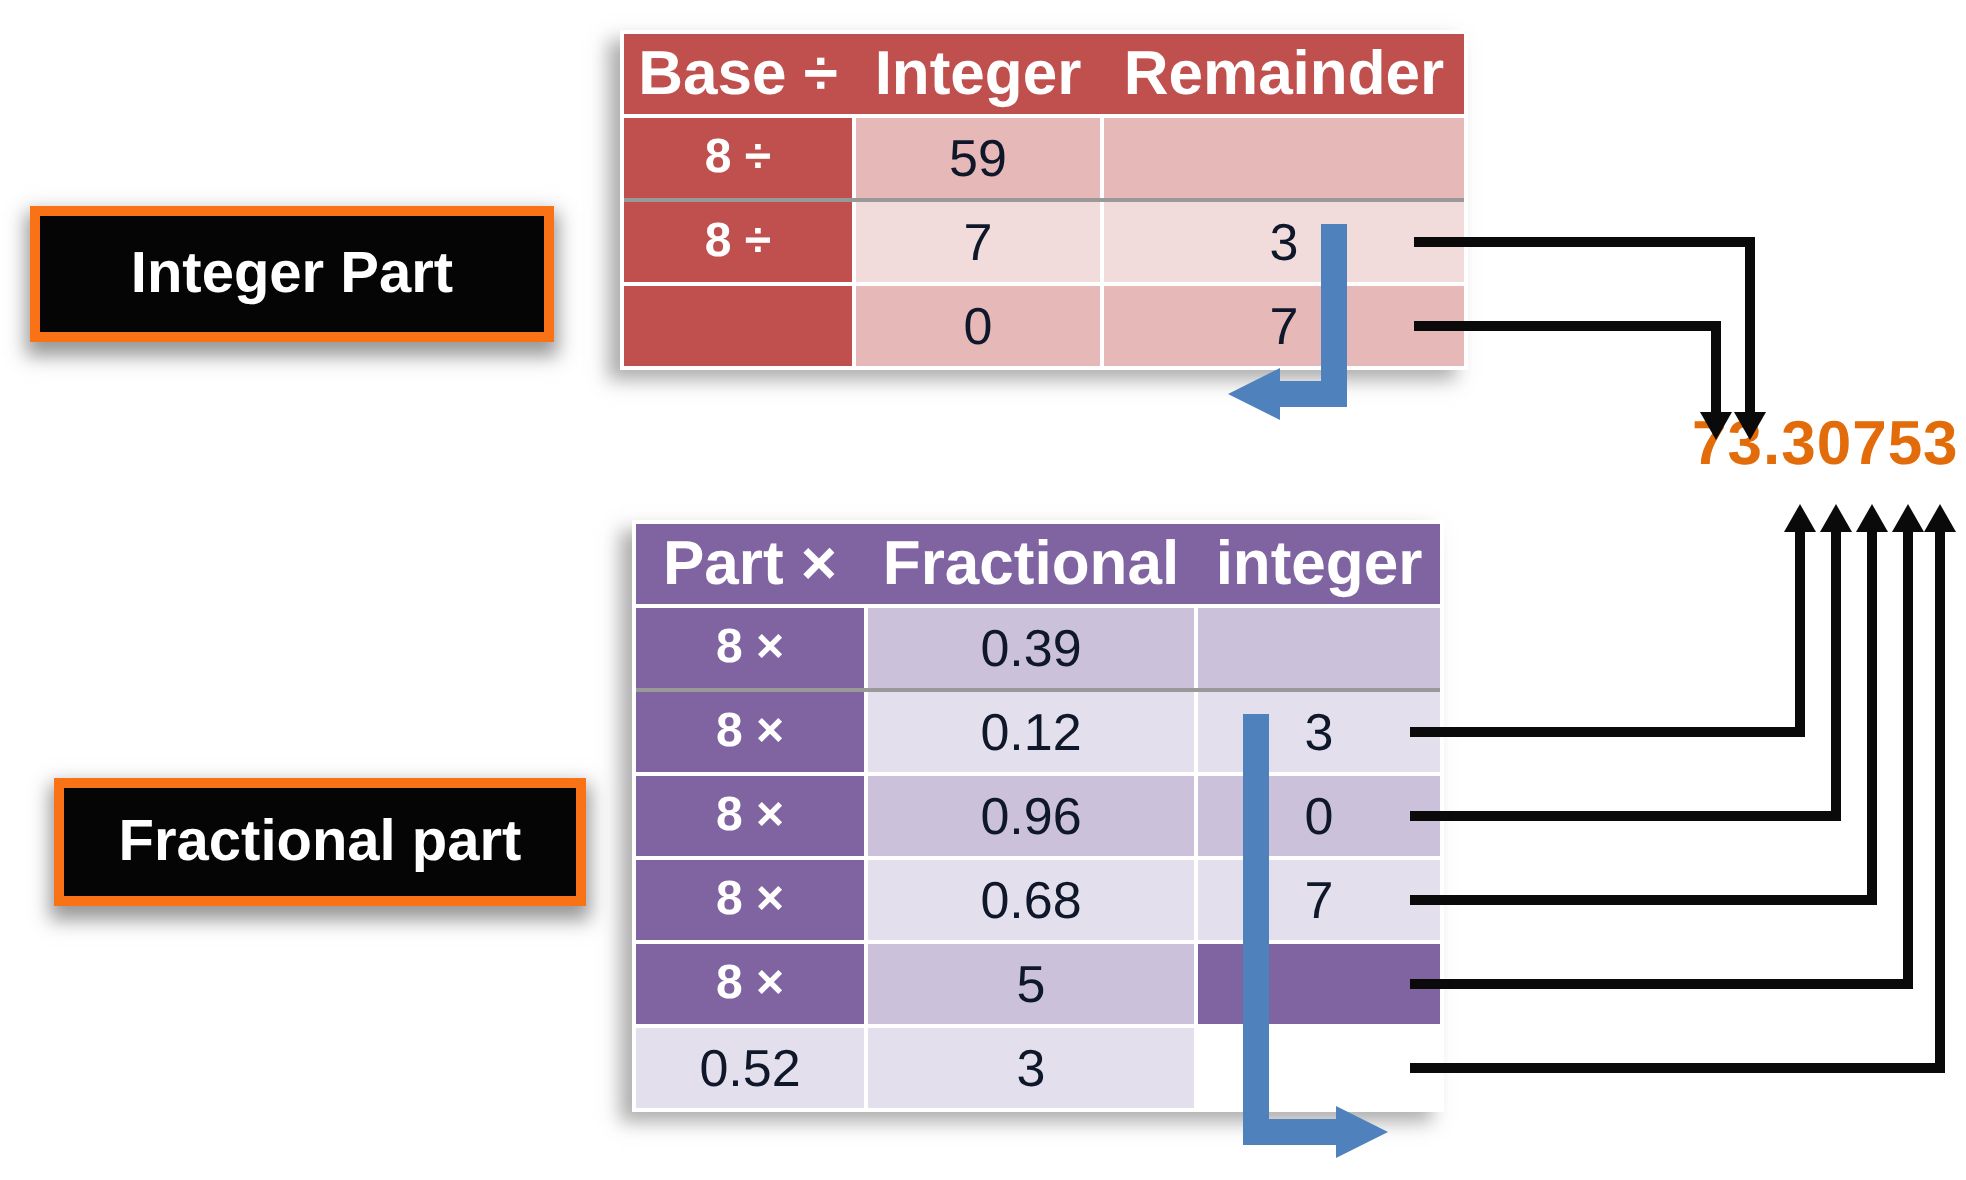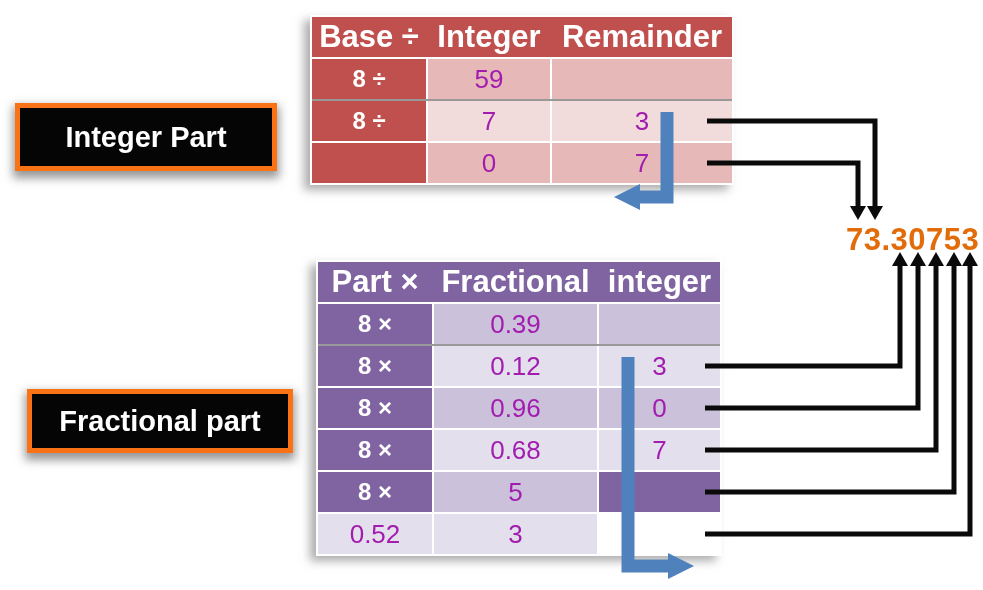--- a/index.html
+++ b/index.html
@@ -50,21 +50,21 @@
     font-size: 31px;
     text-align: center;
     line-height: 40px;
     white-space: nowrap;
   }
   .cell {
     display: flex;
     align-items: center;
     justify-content: center;
     font-size: 26px;
-    color: #a21caf;
+    color: #0f172a;
     line-height: 1;
   }
   .c-red-side   { background: #C0504D; color:#fff; font-weight: bold; font-size: 24px; }
   .c-red-dark   { background: #E6B9B8; }
   .c-red-light  { background: #F2DCDB; }
   .c-pur-side   { background: #8064A2; color:#fff; font-weight: bold; font-size: 24px; }
   .c-pur-dark   { background: #CCC1DA; }
   .c-pur-light  { background: #E4DFEC; }
   .row-divider {
     position: absolute;
@@ -88,21 +88,21 @@
     font-weight: bold;
     font-size: 29px;
     white-space: nowrap;
   }
   .plate-integer    { left: 15px; top: 103px; width: 262px; height: 68px; }
   .plate-fractional { left: 27px; top: 389px; width: 266px; height: 64px; }
 
   
   .result {
     position: absolute;
-    left: 846px; top: 224px;
+    left: 846px; top: 206px;
     font-size: 31px;
     font-weight: bold;
     color: #E36C0A;
     letter-spacing: 0.5px;
     line-height: 1;
     white-space: nowrap;
   }
 
   
   .overlay {

